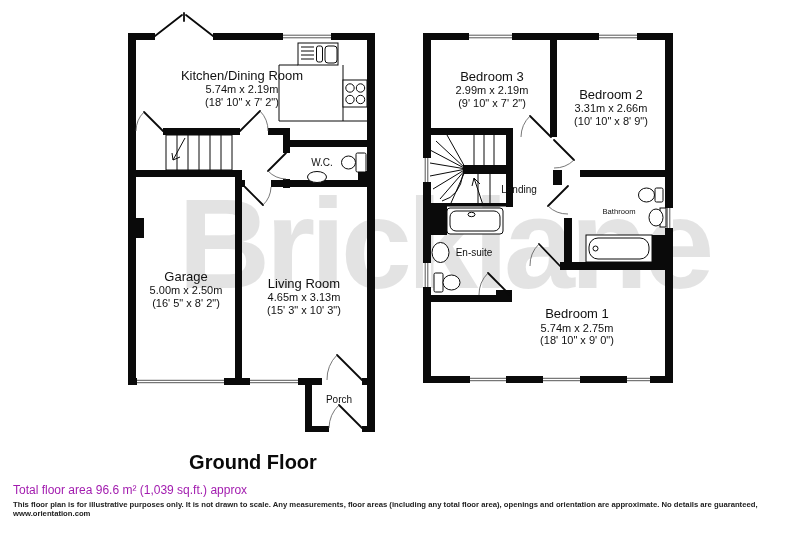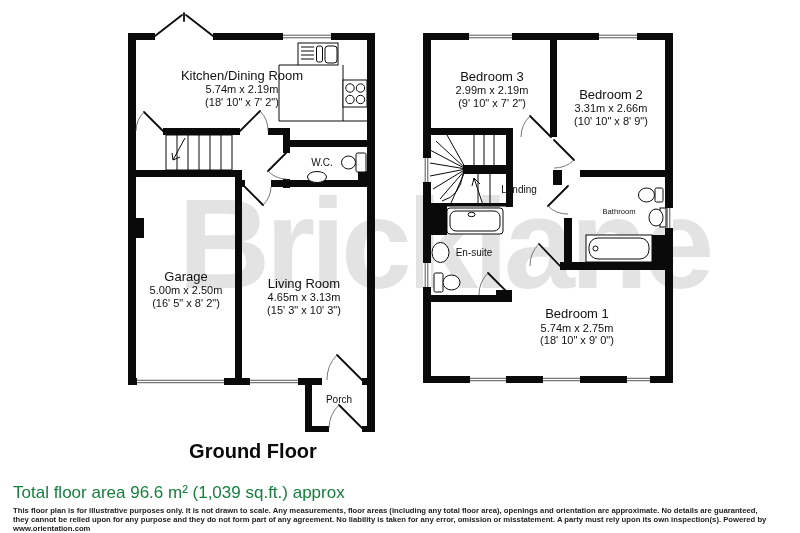--- a/index.html
+++ b/index.html
@@ -10,24 +10,24 @@
   .watermark{
     position:absolute;left:178px;top:180px;font-size:128px;font-weight:bold;
     letter-spacing:-5px;line-height:1;color:rgba(0,0,0,0.11);white-space:nowrap;
     user-select:none;z-index:1;
   }
   svg.plan{position:absolute;left:0;top:0;z-index:2;}
   .floor-title{
     position:absolute;top:440px;width:250px;text-align:center;
     font-size:20px;font-weight:bold;color:#0a0a0a;z-index:3;
   }
-  .floor-title.gf{left:128px;}
+  .floor-title.gf{left:128px;margin-top:11px;}
   .floor-title.ff{left:424px;}
   .footer{position:absolute;left:13px;top:483px;z-index:3;width:780px;}
-  .total-line{font-size:17px;color:#15803d;margin-bottom:3px;}
+  .total-line{font-size:12px;color:#a21caf;margin-bottom:3px;}
   .disc-line{font-size:7.7px;color:#222;line-height:1.18;font-weight:bold;}
   
   .wall{fill:#0a0a0a;stroke:none;}
   .wgap{fill:#ffffff;stroke:none;}
   .thin{stroke:#0a0a0a;stroke-width:1;fill:none;}
   .thin2{stroke:#444;stroke-width:0.9;fill:none;}
   .leaf{stroke:#0a0a0a;stroke-width:1.8;fill:none;stroke-linecap:round;}
   .arc{stroke:#555;stroke-width:0.8;fill:none;}
   .fix{stroke:#0a0a0a;stroke-width:1;fill:#ffffff;}
   .fixn{stroke:#0a0a0a;stroke-width:1;fill:none;}
@@ -251,17 +251,16 @@
       <text class="rdim" x="577" y="331.5" text-anchor="middle">5.74m x 2.75m</text>
       <text class="rdim" x="577" y="344" text-anchor="middle">(18' 10" x 9' 0")</text>
     </g>
   </svg>
 
   <div class="floor-title gf">Ground Floor</div>
 
   <div class="footer">
     <div class="total-line">Total floor area 96.6 m² (1,039 sq.ft.) approx</div>
     <div class="disc-line">This floor plan is for illustrative purposes only. It is not drawn to scale. Any measurements, floor areas (including any total floor area), openings and orientation are approximate. No details are guaranteed,</div>
-    <div class="disc-line">they cannot be relied upon for any purpose and they do not form part of any agreement. No liability is taken for any error, omission or misstatement. A party must rely upon its own inspection(s). Powered by</div>
     <div class="disc-line">www.orientation.com</div>
   </div>
 
 </div>
 
 </body></html>

